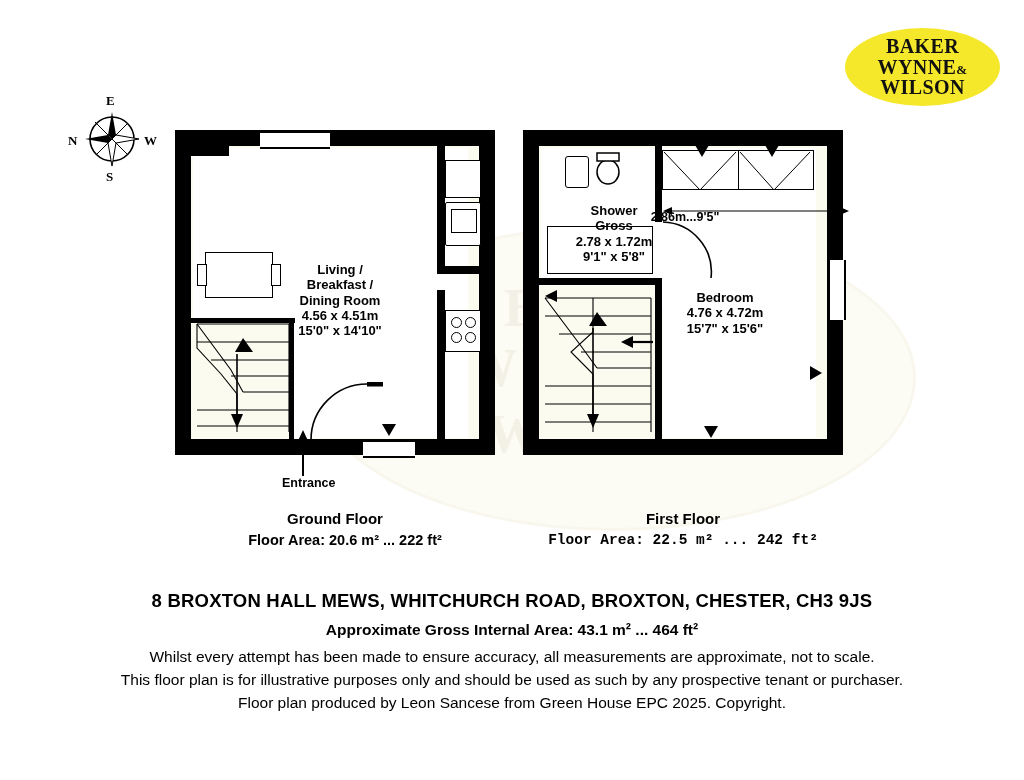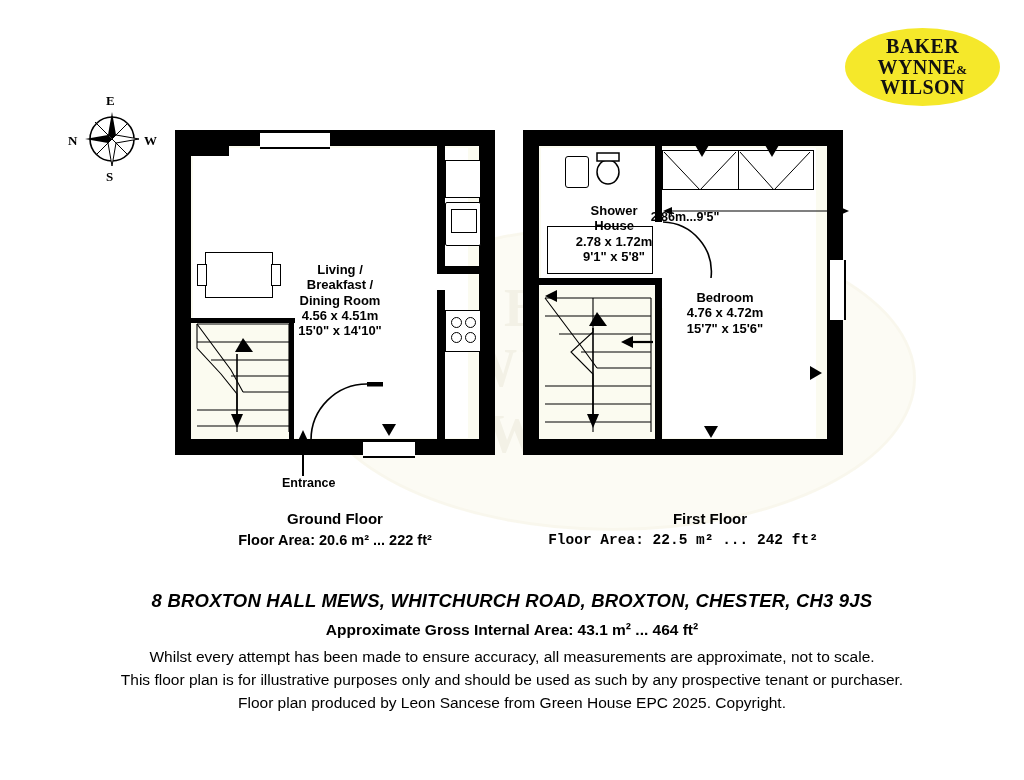--- a/index.html
+++ b/index.html
@@ -266,21 +266,21 @@
 
   <div class="label" style="left:250px; top:262px; width:180px;">
     <div>Living /</div>
     <div>Breakfast /</div>
     <div>Dining Room</div>
     <div>4.56 x 4.51m</div>
     <div>15'0" x 14'10"</div>
   </div>
 
   <div class="caption floor-name" style="left:195px; top:510px; width:280px;">Ground Floor</div>
-  <div class="caption floor-area" style="left:175px; top:532px; width:320px;">Floor Area: 20.6 m² ... 222 ft²</div>
+  <div class="caption floor-area" style="left:185px; top:532px; width:320px;">Floor Area: 20.6 m² ... 222 ft²</div>
 
   <div class="plan" style="left:523px; top:130px; width:320px; height:325px;">
 
     <div class="room-fill" style="left:15px; top:15px; width:290px; height:295px;"></div>
     <div class="white-fill" style="left:18px; top:18px; width:160px; height:160px;"></div>
     <div class="white-fill" style="left:140px; top:18px; width:153px; height:290px;"></div>
 
     <div class="wall" style="left:0; top:0; width:320px; height:16px;"></div>
     <div class="wall" style="left:0; top:0; width:16px; height:325px;"></div>
     <div class="wall" style="left:304px; top:0; width:16px; height:325px;"></div>
@@ -357,33 +357,33 @@
     </svg>
     <svg width="16" height="16" style="position:absolute; left:20px; top:158px;">
       <polygon points="2,8 14,2 14,14" fill="#000"></polygon>
     </svg>
   </div>
 
   <div class="dim-label" style="left:615px; top:210px; width:140px; text-align:center;">2.86m...9'5"</div>
 
   <div class="label" style="left:544px; top:203px; width:140px;">
     <div>Shower</div>
-    <div>House</div>
+    <div>Gross</div>
     <div>2.78 x 1.72m</div>
     <div>9'1" x 5'8"</div>
   </div>
 
   <div class="label" style="left:640px; top:290px; width:170px;">
     <div>Bedroom</div>
     <div>4.76 x 4.72m</div>
     <div>15'7" x 15'6"</div>
   </div>
 
-  <div class="caption floor-name" style="left:570px; top:510px; width:280px;">First Floor</div>
+  <div class="caption floor-name" style="left:543px; top:510px; width:280px;">First Floor</div>
   <div class="caption floor-area" style="left:523px; top:532px; width:320px;font-family:Liberation Mono, monospace;">Floor Area: 22.5 m² ... 242 ft²</div>
 
-  <div class="footer-title" style="top:590px;font-style:italic;">8 BROXTON HALL MEWS, WHITCHURCH ROAD, BROXTON, CHESTER, CH3 9JS</div>
+  <div class="footer-title" style="top:590px;">8 BROXTON HALL MEWS, WHITCHURCH ROAD, BROXTON, CHESTER, CH3 9JS</div>
   <div class="footer-line footer-gross" style="top:621px;">Approximate Gross Internal Area: 43.1 m² ... 464 ft²</div>
   <div class="footer-line" style="top:648px;">Whilst every attempt has been made to ensure accuracy, all measurements are approximate, not to scale.</div>
   <div class="footer-line" style="top:671px;">This floor plan is for illustrative purposes only and should be used as such by any prospective tenant or purchaser.</div>
   <div class="footer-line" style="top:694px;">Floor plan produced by Leon Sancese from Green House EPC 2025. Copyright.</div>
 
 </div>
 
 </body></html>

